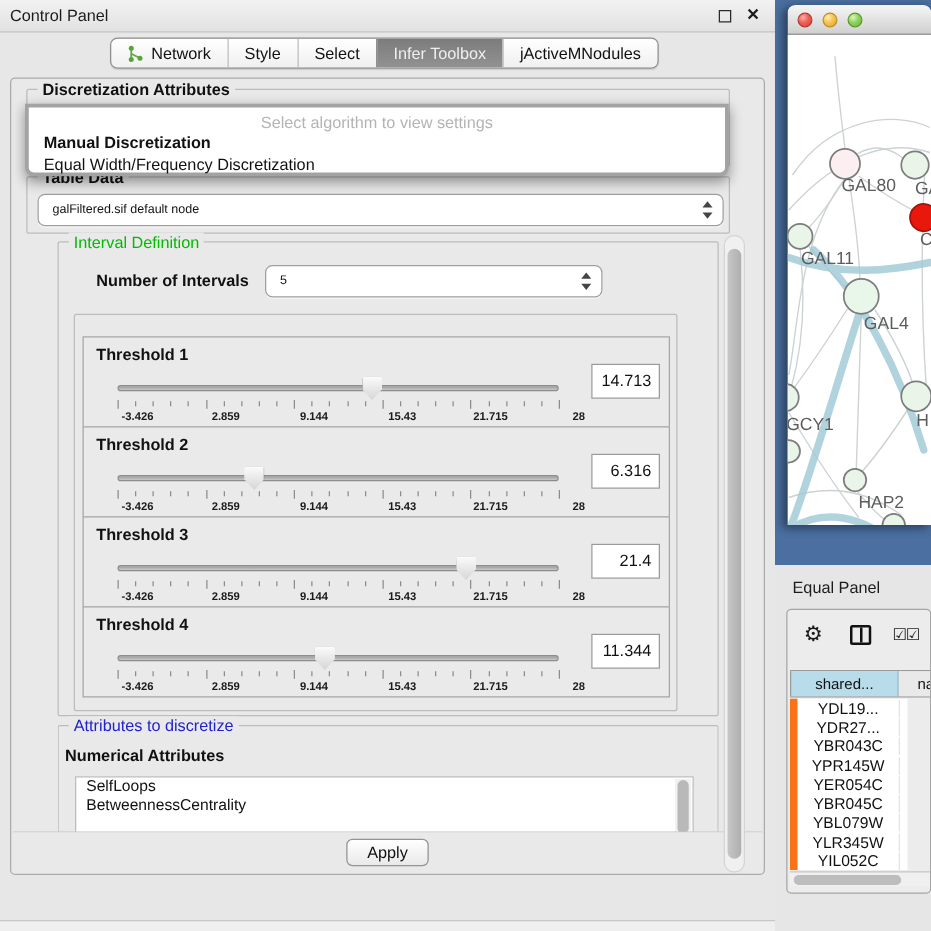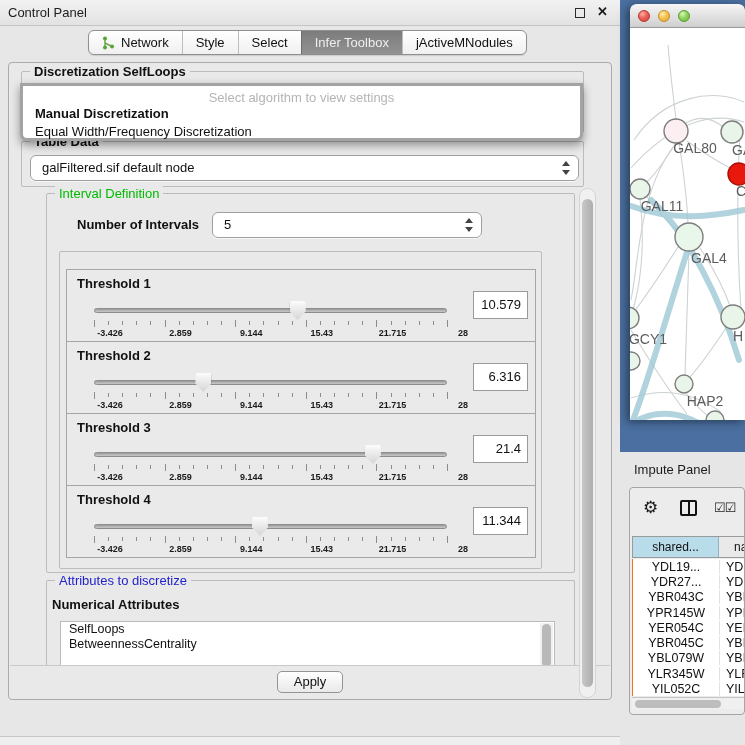--- a/index.html
+++ b/index.html
@@ -31,21 +31,21 @@
     background:#e9e9e9; border:1px solid #ababab; border-radius:4px; }
 
   .groupbox { position:absolute; border:1px solid #bcbcbc; border-radius:2px; }
   .gtitle { position:absolute; top:-8px; left:8px; background:#e9e9e9; padding:0 4px;
     font-size:13px; white-space:nowrap; }
   .gtitle.black { color:#111; font-weight:bold; }
   .gtitle.green { color:#00bb00; }
   .gtitle.blue  { color:#2222cc; }
 
   .combo { position:absolute; background:#fff; border:1px solid #9f9f9f; border-radius:6px;
-    font-size:13px; color:#111; line-height:24px; padding-left:11px;
+    font-size:10px; color:#111; line-height:24px; padding-left:11px;
     box-shadow:inset 0 1px 0 #fff, 0 1px 0 rgba(255,255,255,.7); }
   .combo .arrows { position:absolute; right:8px; top:4px; width:9px; height:16px; }
   .arrow-up, .arrow-dn { position:absolute; left:1px; width:0; height:0;
     border-left:4px solid transparent; border-right:4px solid transparent; }
   .arrow-up { top:1px; border-bottom:5px solid #444; }
   .arrow-dn { bottom:1px; border-top:5px solid #444; }
   .combo.focused { box-shadow:0 0 0 3px rgba(90,150,220,.65); }
 
   
   .th-panel { position:relative; width:470px; height:73px; border:1px solid #a6a6a6;
@@ -120,22 +120,22 @@
   .cols-icon { position:absolute; left:50px; top:12px; width:17px; height:16px; border:2px solid #111;
     border-radius:2px; }
   .cols-icon::after { content:""; position:absolute; left:5.5px; top:0; width:2px; height:12px; background:#111; }
   .checks { position:absolute; left:84px; top:12px; font-size:13px; letter-spacing:-1px; color:#222; }
   .tp-header { position:absolute; left:2px; top:48px; right:0; height:22px; display:flex;
     border-top:1px solid #9a9a9a; border-bottom:1px solid #9a9a9a; font-size:12px; }
   .hc1 { width:87px; background:#b9dcea; border-right:1px solid #8fb3c2; text-align:center;
     line-height:20px; color:#111; border-left:1px solid #9a9a9a; overflow:hidden; white-space:nowrap; }
   .hc2 { flex:1; background:#e9e9e9; line-height:20px; color:#111; padding-left:15px;
     overflow:hidden; white-space:nowrap; }
-  .tp-rows { position:absolute; left:2px; top:71px; width:114px; height:137px; background:#fff;
-    overflow:hidden; border-left:1px solid #f97316; }
+  .tp-rows { position:absolute; left:2px; top:71px; width:94px; height:137px; background:#fff;
+    overflow:hidden; border-left:6px solid #f97316; }
   .trow { display:flex; height:15.3px; font-size:12.5px; color:#111; align-items:center; }
   .tc1 { width:86px; text-align:center; overflow:hidden; white-space:nowrap; }
   .tc2 { flex:1; padding-left:6px; overflow:hidden; white-space:nowrap; border-left:1px solid #e2e2e2; }
   .tp-hscroll { position:absolute; left:2px; top:209px; width:114px; height:12px;
     background:#f0f0f0; border-top:1px solid #c5c5c5; }
   .tp-hscroll .thumb { position:absolute; left:3px; top:2px; width:86px; height:8px;
     background:#bdbdbd; border-radius:4px; }
 </style>
 </head>
 <body>
@@ -168,21 +168,21 @@
         <span>Infer Toolbox</span>
       </div>
       <div class="seg">
         <span>jActiveMNodules</span>
       </div>
     </div>
 
   <div class="main-panel">
 
     <div class="groupbox" style="left:12px; top:8px; width:563px; height:62px;">
-      <span class="gtitle black">Discretization SelfLoops</span>
+      <span class="gtitle black">Discretization Attributes</span>
       <div class="combo focused" style="left:8px; top:24px; width:547px; height:26px;">
         <span class="arrows">
           <span class="arrow-up"></span>
             <span class="arrow-dn"></span>
         </span>
       </div>
     </div>
 
     <div class="groupbox" style="left:12px; top:78px; width:563px; height:46px;">
       <span class="gtitle black">Table Data</span>
@@ -244,21 +244,21 @@
                 </div>
       <div class="ticklabels">
                   <span style="left: 0%;">-3.426</span>
                   <span style="left: 20%;">2.859</span>
                   <span style="left: 40%;">9.144</span>
                   <span style="left: 60%;">15.43</span>
                   <span style="left: 80%;">21.715</span>
                   <span style="left: 100%;">28</span>
                 </div>
     </div>
-    <div class="th-value">10.579</div>
+    <div class="th-value">14.713</div>
   </div>
 
   <div class="th-panel">
     <span class="th-label">Threshold 2</span>
     <div class="slider-area">
       <div class="track"></div>
       <div class="th-handle" style="left: calc(31% - 8px);"></div>
       <div class="ticks">
                   <span class="tick major" style="left: 0%;"></span>
                   <span class="tick minor" style="left: 4%;"></span>
@@ -478,21 +478,21 @@
       <text x="663" y="211" text-anchor="middle">GAL11</text>
       <text x="710" y="263" text-anchor="middle">GAL4</text>
       <text x="649" y="344" text-anchor="middle">GCY1</text>
       <text x="739" y="341" text-anchor="middle">H</text>
       <text x="706" y="406" text-anchor="middle">HAP2</text>
     </g>
   </svg>
 </div>
 
 <div class="tp-region">
-  <div class="tp-title">Impute Panel</div>
+  <div class="tp-title">Equal Panel</div>
   <div class="tp-widget">
     <div class="tp-toolbar">
       <span class="gear">⚙</span>
       <span class="cols-icon"></span>
       <span class="checks">☑☑</span>
     </div>
     <div class="tp-header">
       <div class="hc1">shared...</div>
       <div class="hc2">na</div>
     </div>

